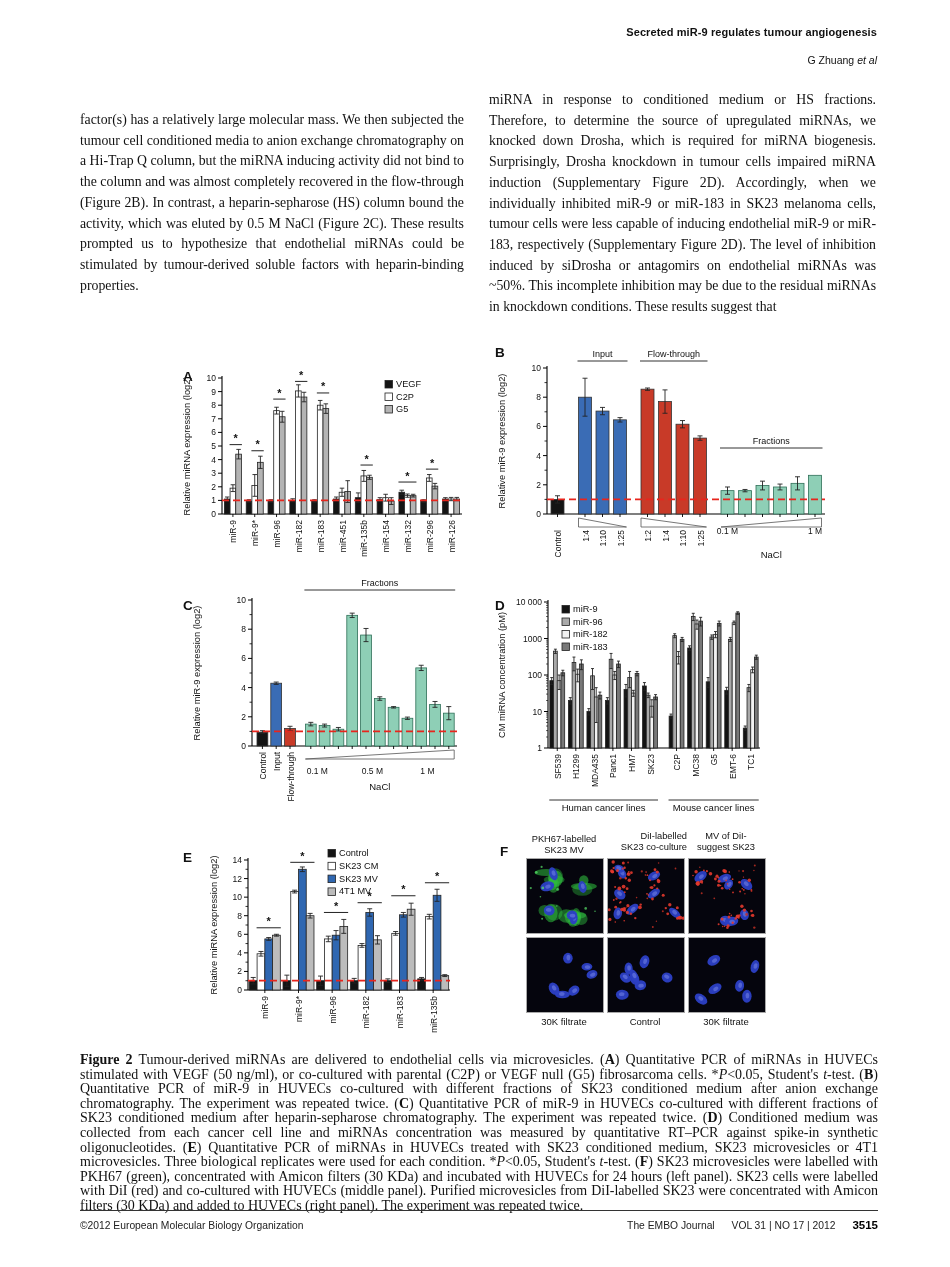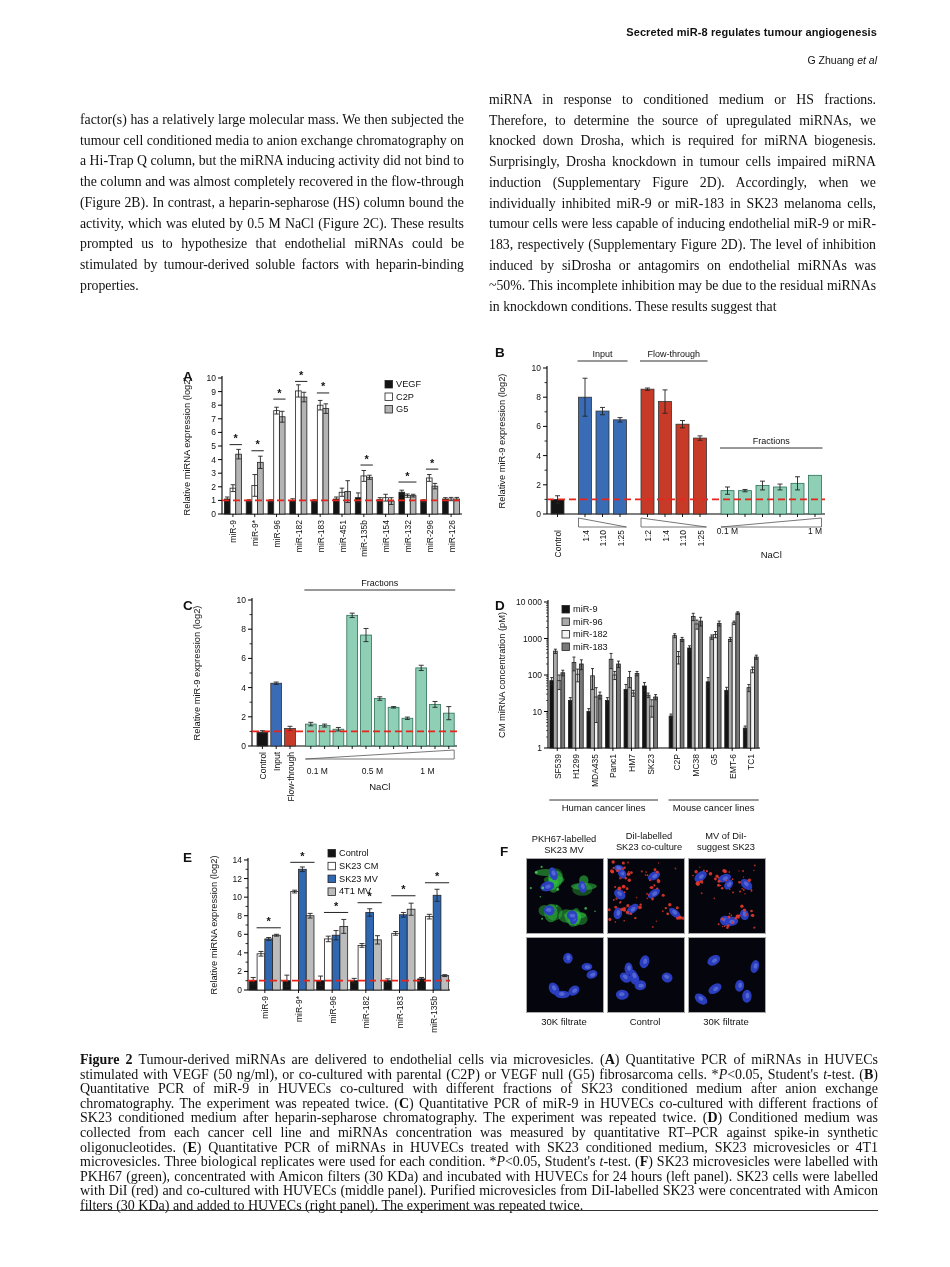--- a/index.html
+++ b/index.html
@@ -24,38 +24,38 @@
   .footer{position:absolute;left:80px;top:1219px;width:798px;display:flex;justify-content:space-between;align-items:baseline;font-family:"Liberation Sans",sans-serif;font-size:10.3px;color:#222;}
   .f-right span{margin-left:14px;}
   .fpage{font-weight:bold;font-size:11.5px;color:#000;}
 </style>
 </head>
 <body>
 
 <div class="page">
 
   <div class="running-head">
-    <div class="rh-title">Secreted miR-8 regulates tumour angiogenesis</div>
+    <div class="rh-title">Secreted miR-9 regulates tumour angiogenesis</div>
     <div class="rh-authors"><span>G Zhuang</span> <i>et al</i></div>
   </div>
 
   <div class="col col-left">
     <p>factor(s) has a relatively large molecular mass. We then subjected the tumour cell conditioned media to anion exchange chromatography on a Hi-Trap Q column, but the miRNA inducing activity did not bind to the column and was almost completely recovered in the flow-through (Figure 2B). In contrast, a heparin-sepharose (HS) column bound the activity, which was eluted by 0.5 M NaCl (Figure 2C). These results prompted us to hypothesize that endothelial miRNAs could be stimulated by tumour-derived soluble factors with heparin-binding properties.</p>
   </div>
   <div class="col col-right">
     <p>miRNA in response to conditioned medium or HS fractions. Therefore, to determine the source of upregulated miRNAs, we knocked down Drosha, which is required for miRNA biogenesis. Surprisingly, Drosha knockdown in tumour cells impaired miRNA induction (Supplementary Figure 2D). Accordingly, when we individually inhibited miR-9 or miR-183 in SK23 melanoma cells, tumour cells were less capable of inducing endothelial miR-9 or miR-183, respectively (Supplementary Figure 2D). The level of inhibition induced by siDrosha or antagomirs on endothelial miRNAs was ~50%. This incomplete inhibition may be due to the residual miRNAs in knockdown conditions. These results suggest that</p>
   </div>
 
   <div class="figure" id="figure">
 
     <div class="panel" style="left:490px;top:828px;width:380px;height:235px;">
       <div class="panel-letter" style="left:10px;top:16px;">F</div>
       <div class="fhead" style="left:24px;top:6px;">PKH67-labelled
 SK23 MV</div>
-      <div class="fhead" style="left:109px;top:3px;">DiI-labelled
+      <div class="fhead" style="left:97px;top:3px;text-align:right;">DiI-labelled
 SK23 co-culture</div>
       <div class="fhead" style="left:186px;top:3px;">MV of DiI-
 suggest SK23</div>
       <div class="fimg" style="left:36px;top:30px;"><svg width="76" height="74">
             <rect x="0" y="0" width="76" height="74" fill="#05050d"></rect>
             <ellipse cx="53.93765432098766" cy="59.91377743484225" rx="6.681558641975309" ry="6.1724151234567906" fill="#2fbf3f" opacity="0.46"></ellipse>
             <ellipse cx="48.036762688614544" cy="56.24483882030179" rx="11.311381172839507" ry="3.823028120713306" fill="#2fbf3f" opacity="0.55"></ellipse>
             <ellipse cx="39.316941015089164" cy="57.066126543209876" rx="7.966666666666667" ry="6.786655521262002" fill="#2fbf3f" opacity="0.50"></ellipse>
             <ellipse cx="28.727143347050752" cy="18.11968449931413" rx="7.341859567901235" ry="8.862680041152263" fill="#2fbf3f" opacity="0.36"></ellipse>
             <ellipse cx="19.258350480109737" cy="13.532536008230451" rx="11.79807098765432" ry="3.591225137174211" fill="#2fbf3f" opacity="0.55"></ellipse>
@@ -1234,14 +1234,22 @@
           <rect x="150" y="35.1" width="7.5" height="7.5" fill="#2f67b1" stroke="#222" stroke-width="0.8"></rect>
           <text x="161" y="41.6" font-size="9.2" text-anchor="start">SK23 MV</text>
           <rect x="150" y="47.900000000000006" width="7.5" height="7.5" fill="#bcbcbc" stroke="#222" stroke-width="0.8"></rect>
           <text x="161" y="54.400000000000006" font-size="9.2" text-anchor="start">4T1 MV</text>
         </svg></div>
     </div>
 
   <p class="caption" id="caption"><b>Figure 2</b><span> Tumour-derived miRNAs are delivered to endothelial cells via microvesicles. (</span><b>A</b><span>) Quantitative PCR of miRNAs in HUVECs stimulated with VEGF (50 ng/ml), or co-cultured with parental (C2P) or VEGF null (G5) fibrosarcoma cells. *</span><i>P</i><span>&lt;0.05, Student's </span><i>t</i><span>-test. (</span><b>B</b><span>) Quantitative PCR of miR-9 in HUVECs co-cultured with different fractions of SK23 conditioned medium after anion exchange chromatography. The experiment was repeated twice. (</span><b>C</b><span>) Quantitative PCR of miR-9 in HUVECs co-cultured with different fractions of SK23 conditioned medium after heparin-sepharose chromatography. The experiment was repeated twice. (</span><b>D</b><span>) Conditioned medium was collected from each cancer cell line and miRNAs concentration was measured by quantitative RT–PCR against spike-in synthetic oligonucleotides. (</span><b>E</b><span>) Quantitative PCR of miRNAs in HUVECs treated with SK23 conditioned medium, SK23 microvesicles or 4T1 microvesicles. Three biological replicates were used for each condition. *</span><i>P</i><span>&lt;0.05, Student's </span><i>t</i><span>-test. (</span><b>F</b><span>) SK23 microvesicles were labelled with PKH67 (green), concentrated with Amicon filters (30 KDa) and incubated with HUVECs for 24 hours (left panel). SK23 cells were labelled with DiI (red) and co-cultured with HUVECs (middle panel). Purified microvesicles from DiI-labelled SK23 were concentrated with Amicon filters (30 KDa) and added to HUVECs (right panel). The experiment was repeated twice.</span></p>
 
   <div class="footer-rule"></div>
+  <div class="footer">
+    <span>©2012 European Molecular Biology Organization</span>
+    <span class="f-right">
+      <span>The EMBO Journal</span>
+      <span>VOL 31 | NO 17 | 2012</span>
+      <span class="fpage">3515</span>
+    </span>
+  </div>
 
 </div>
 
 </body></html>

